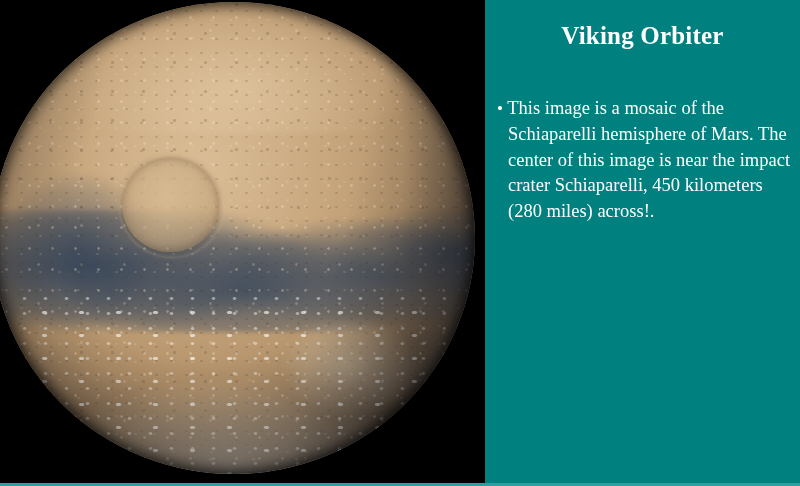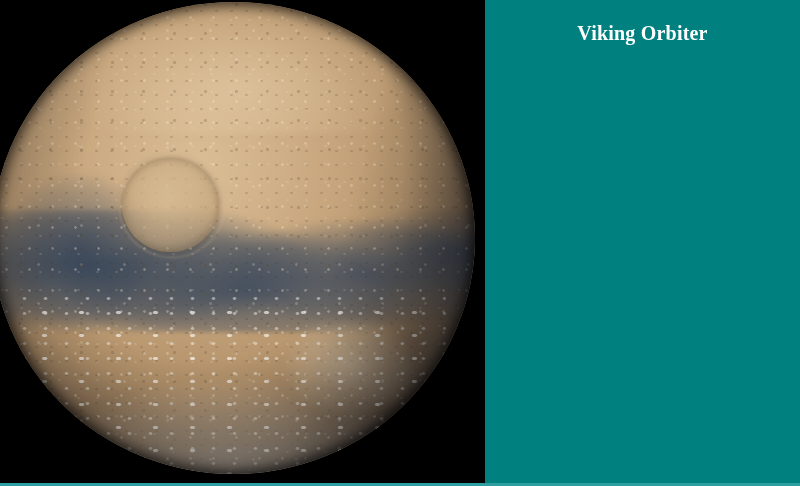--- a/index.html
+++ b/index.html
@@ -214,21 +214,21 @@
     background: #00807E;
   }
 
   .panel-title {
     position: absolute;
     left: 0;
     top: 22px;
     width: 315px;
     text-align: center;
     color: #FFFFFF;
-    font-size: 20px;
+    font-size: 25px;
     font-weight: bold;
     letter-spacing: 0.2px;
     line-height: 1.1;
   }
 
   .bullets {
     position: absolute;
     left: 12px;
     top: 96px;
     width: 300px;
@@ -282,20 +282,21 @@
       </div>
     </div>
   </div>
 
   <div class="text-panel">
 
     <div class="panel-title">Viking Orbiter</div>
 
     <div class="bullets">
 
+      <p class="bullet"><span class="dot">•</span> <span>This image is a mosaic of the Schiaparelli hemisphere of Mars. The center of this image is near the impact crater Schiaparelli, 450 kilometers (280 miles) across!.</span></p>
 
 
     </div>
   </div>
 
   <div class="bottom-rule"></div>
 
 </div>
 
 </body></html>

